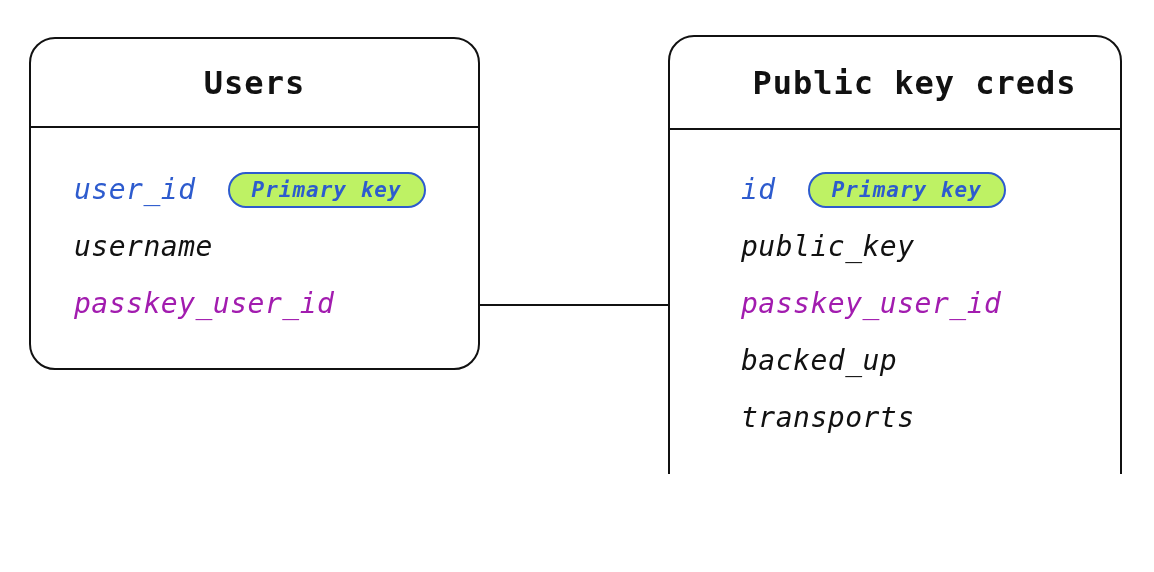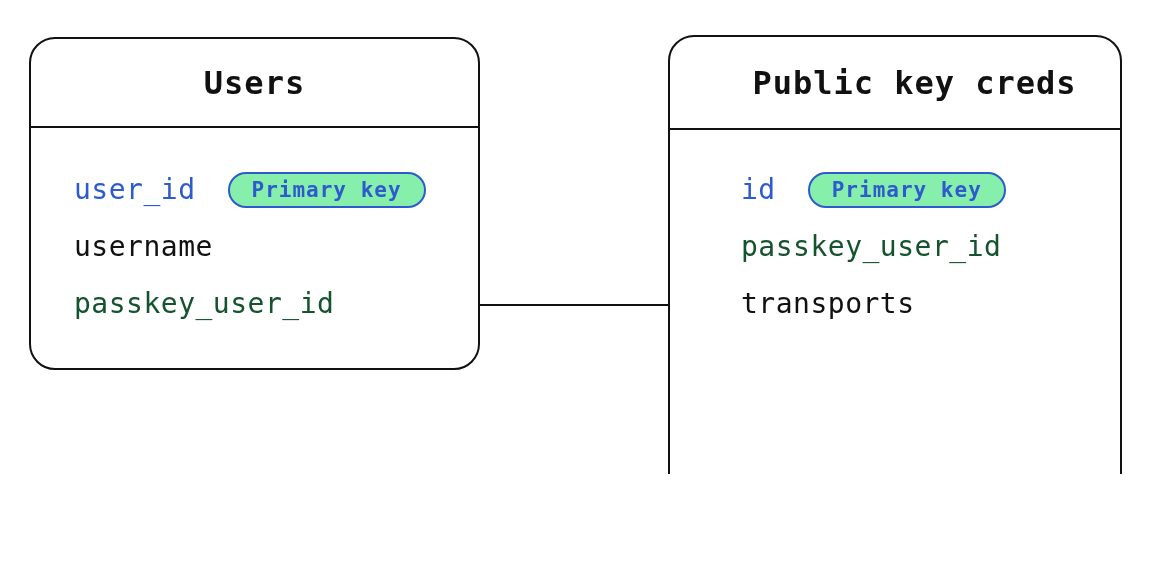--- a/index.html
+++ b/index.html
@@ -34,49 +34,50 @@
     font-size: 32px;
     font-weight: 700;
     color: #111111;
     letter-spacing: 1px;
     white-space: nowrap;
   }
   .fields {
     list-style: none;
     margin: 0;
     padding: 0;
+    font-style: italic;
   }
   .field-row {
     display: flex;
     align-items: center;
     height: 57px;
     white-space: nowrap;
   }
   .field-name {
     font-size: 28px;
     color: #111111;
     letter-spacing: 0.5px;
   }
   .field-row.role-primary-key .field-name { color: #2d5bce; }
-  .field-row.role-foreign-key .field-name { color: #14532d; }
+  .field-row.role-foreign-key .field-name { color: #a21caf; }
   .pk-badge {
     display: inline-flex;
     align-items: center;
     justify-content: center;
     margin-left: 32px;
     height: 36px;
     padding: 0 22px;
     border: 2px solid #2d5bce;
     border-radius: 19px;
     color: #2d5bce;
     font-size: 21px;
     font-weight: 700;
     letter-spacing: 1px;
     box-sizing: border-box;
-    background: #86efac;
+    background: #bef264;
   }
   
   .table-users {
     left: 29px;
     top: 37px;
     width: 451px;
     height: 333px;
   }
   .table-users .table-header { height: 89px; }
   .table-users .fields { padding: 33px 0 0 43px; }
@@ -126,22 +127,28 @@
 
   <section class="er-table table-creds">
     <header class="table-header">
       <h2 class="table-title">Public key creds</h2>
     </header>
     <ul class="fields">
       <li class="field-row role-primary-key">
         <span class="field-name">id</span>
         <span class="pk-badge">Primary key</span>
       </li>
+      <li class="field-row role-normal">
+        <span class="field-name">public_key</span>
+      </li>
       <li class="field-row role-foreign-key">
         <span class="field-name">passkey_user_id</span>
+      </li>
+      <li class="field-row role-normal">
+        <span class="field-name">backed_up</span>
       </li>
       <li class="field-row role-normal">
         <span class="field-name">transports</span>
       </li>
     </ul>
   </section>
 
 </div>
 
 </body></html>

